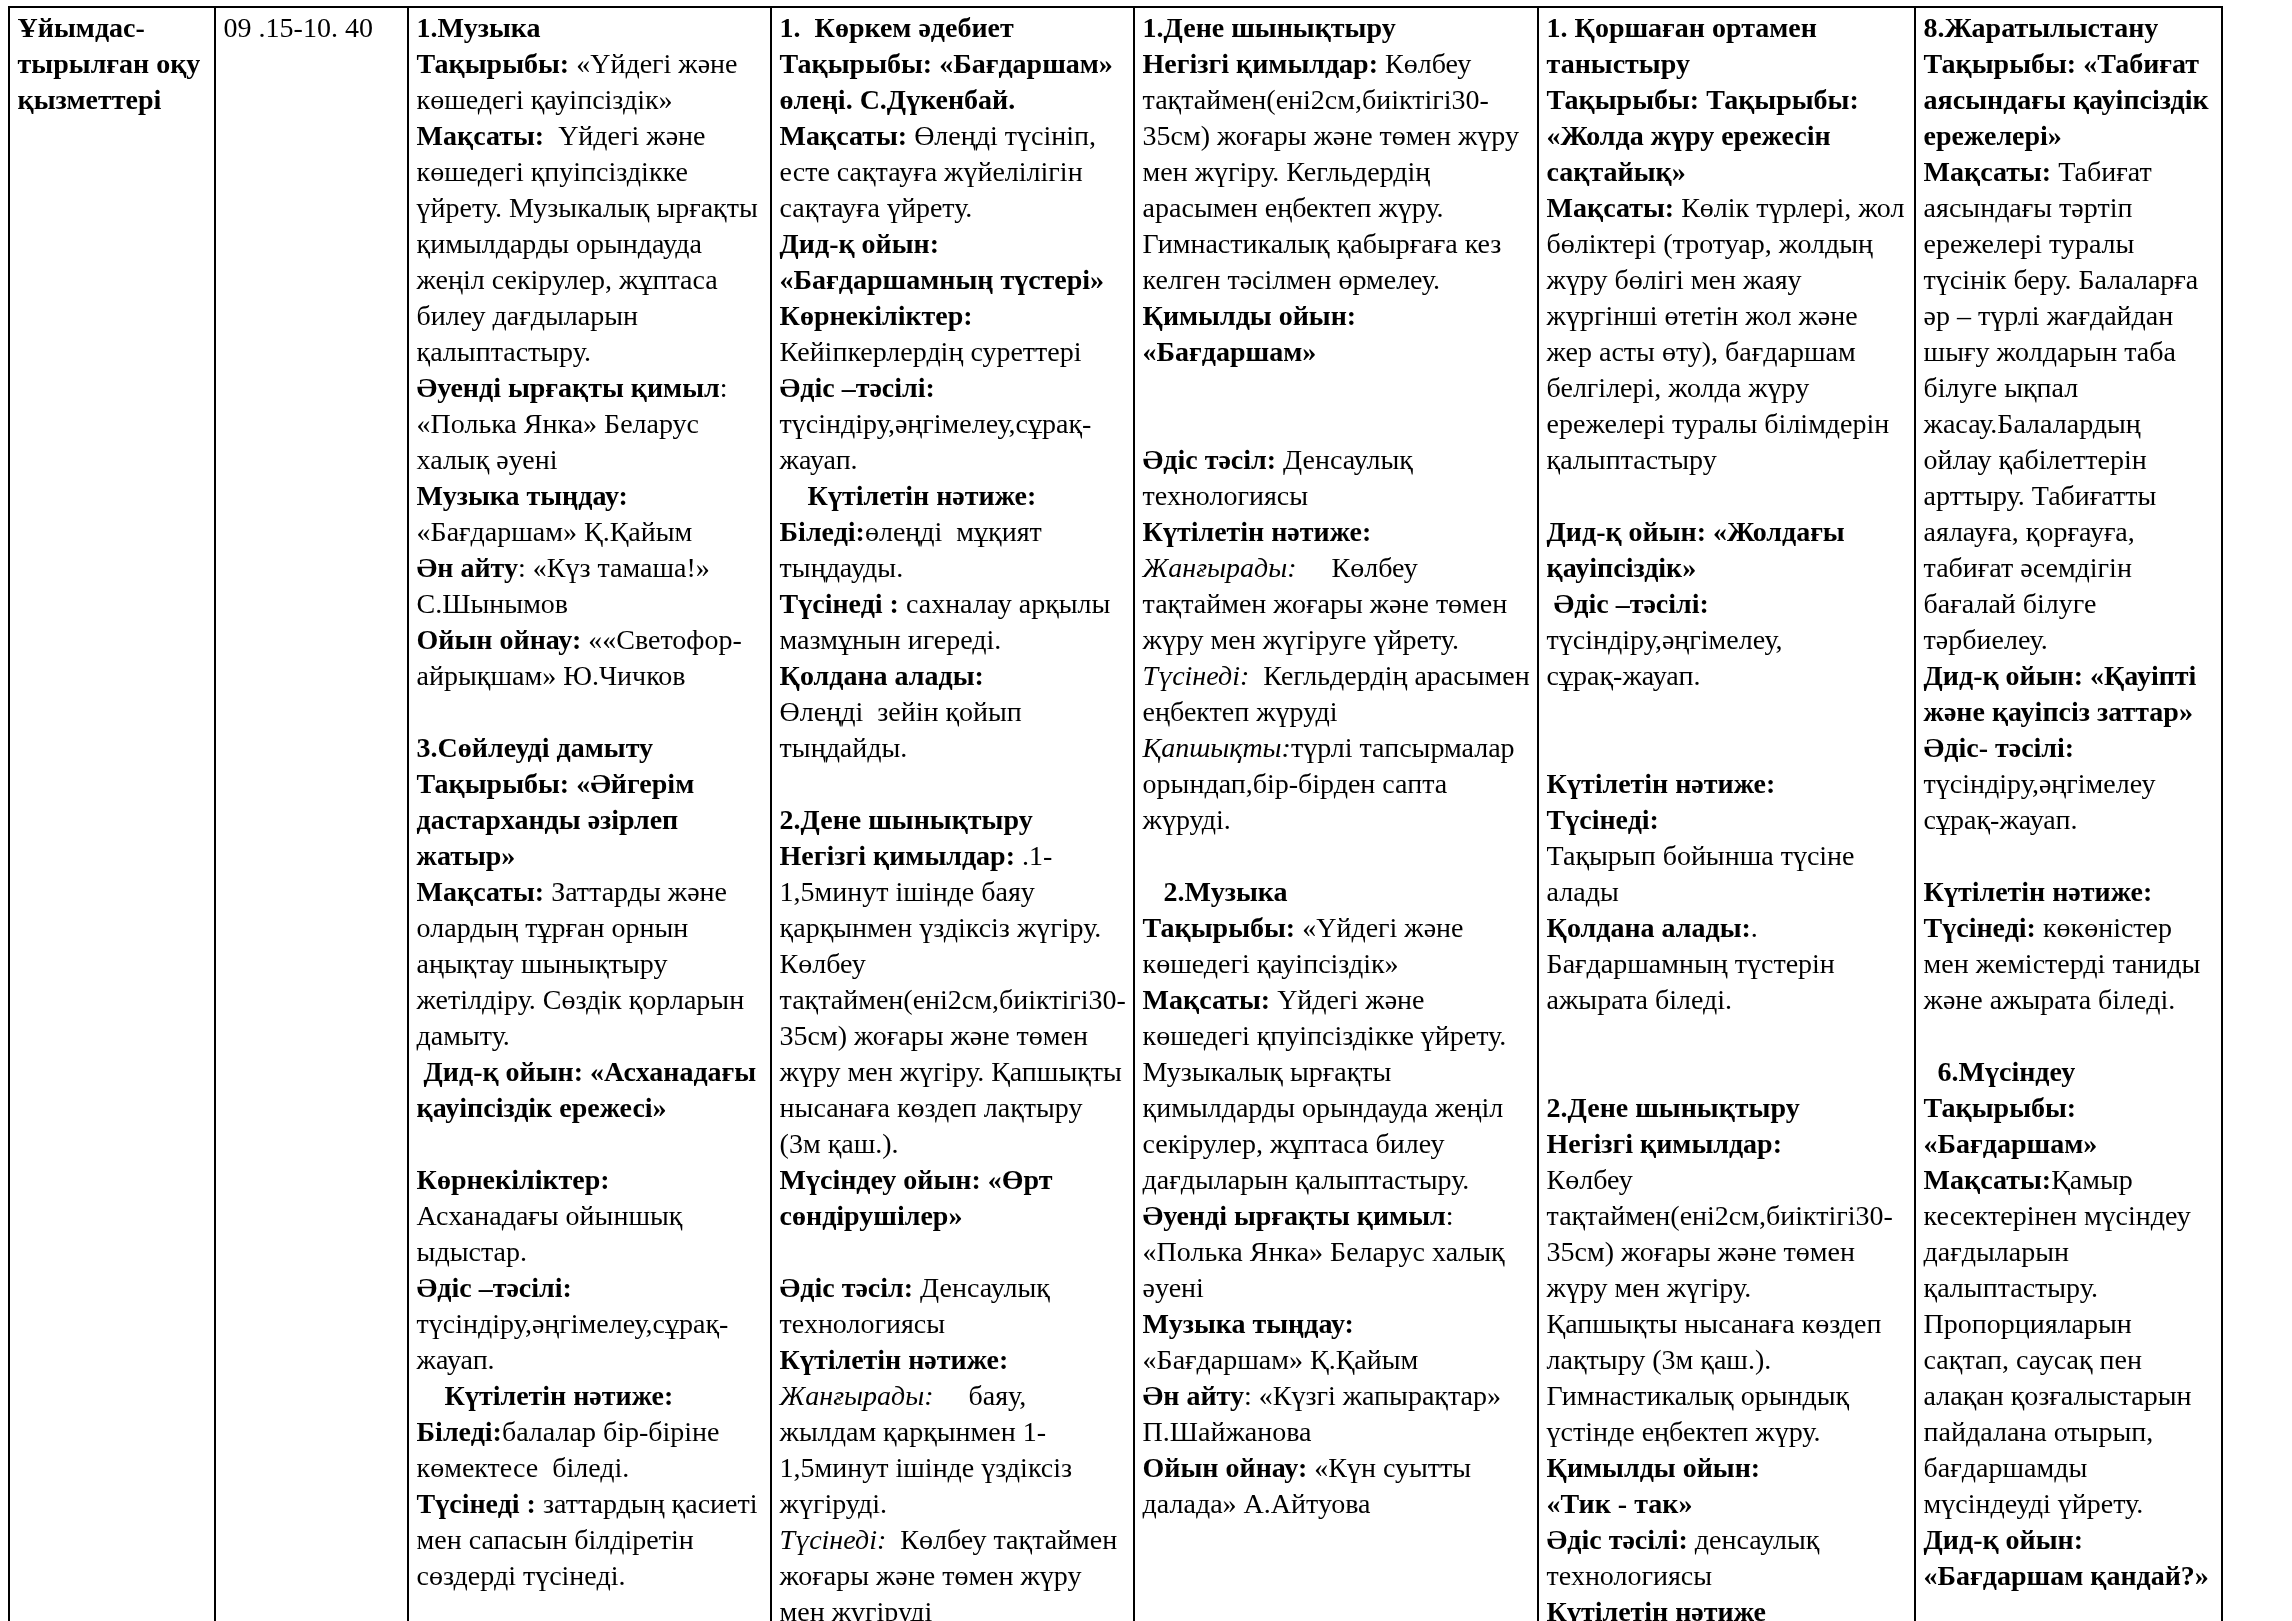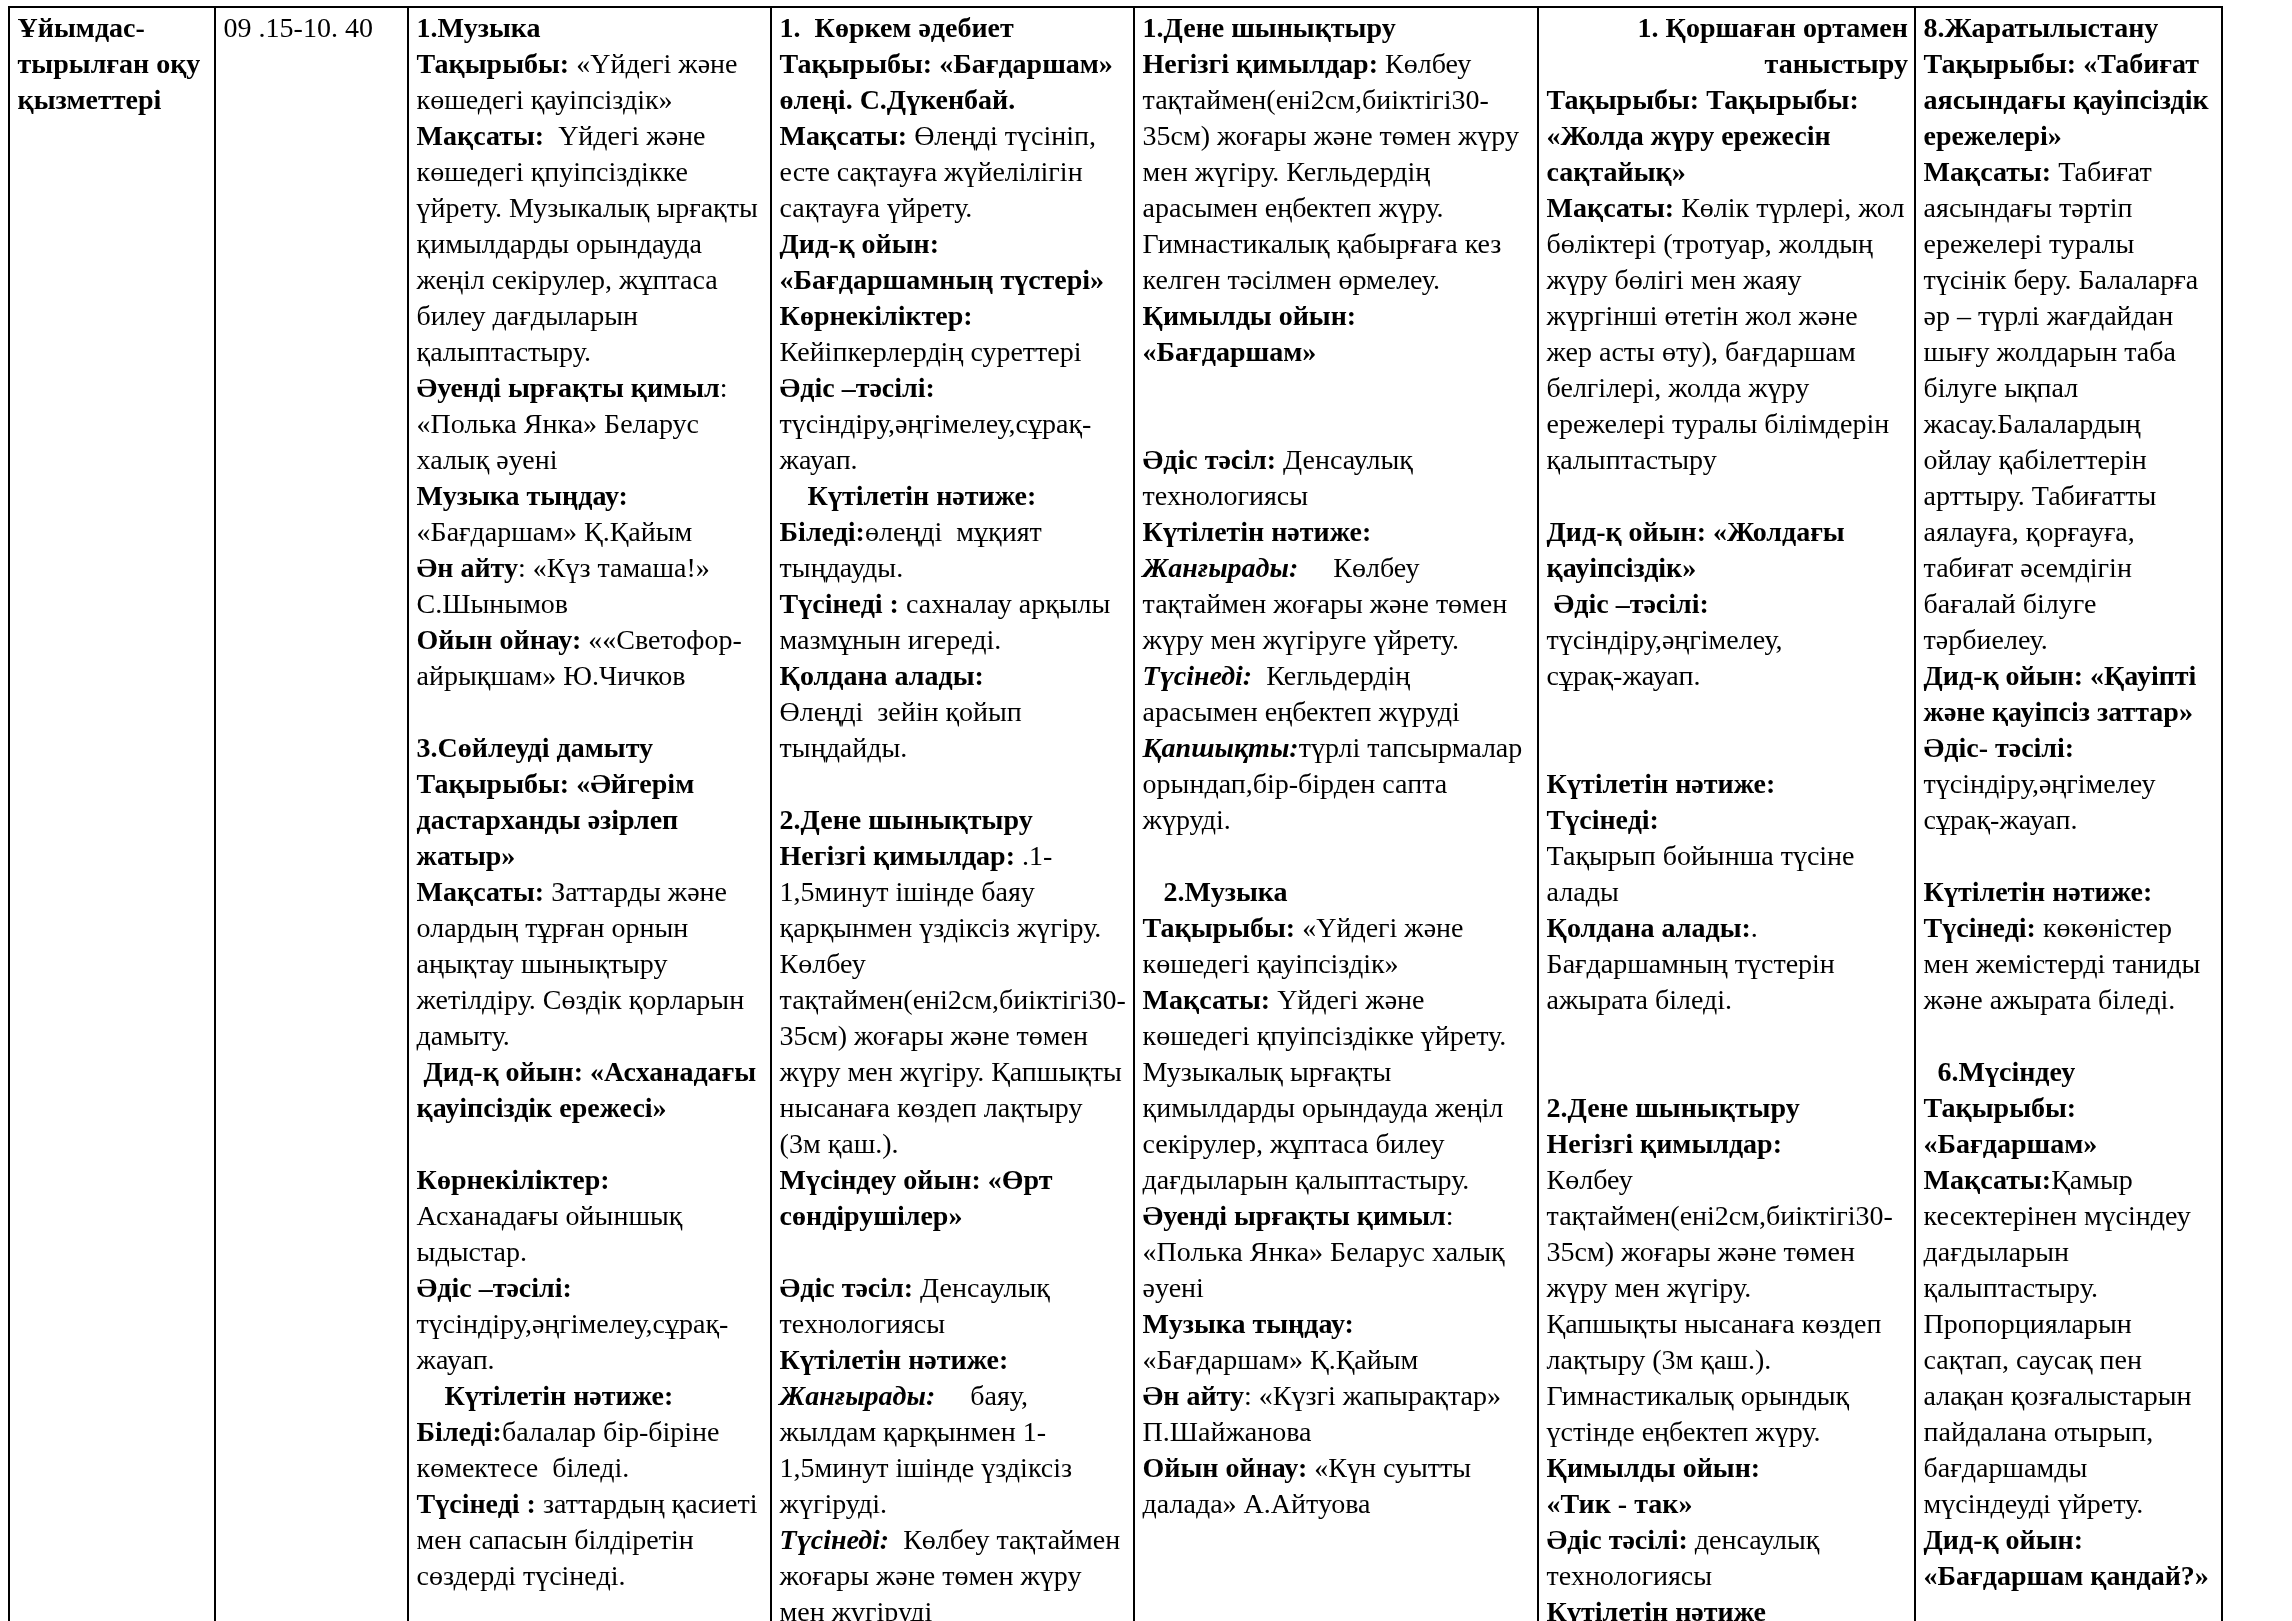--- a/index.html
+++ b/index.html
@@ -4,22 +4,22 @@
 <style>
   html,body{margin:0;padding:0;background:#ffffff;}
   body{width:2293px;height:1621px;overflow:hidden;
        font-family:"Liberation Serif","DejaVu Serif",serif;color:#000;}
   table.plan{border-collapse:collapse;table-layout:fixed;margin:5.9px 0 0 7.8px;width:2212px;}
   td.cell{border:2px solid #000;border-bottom:3.9px solid #000;vertical-align:top;
           padding:2px 5.9px 3.9px 7.8px;font-size:28px;line-height:36px;height:1455px;
           overflow:hidden;}
   .para{white-space:pre-wrap;margin:0;min-height:36px;word-wrap:break-word;}
   .b{font-weight:bold;}
-  .bi{font-weight:bold;font-style:italic;margin-top:8px;}
-  .center{text-align:right;}
+  .bi{font-weight:normal;font-style:italic;margin-top:8px;}
+  .center{text-align:left;}
   td.head{font-weight:bold;}
 </style>
 </head>
 <body>
 
 <table class="plan">
   <colgroup>
     <col style="width:206px">
       <col style="width:193px">
       <col style="width:363px">

